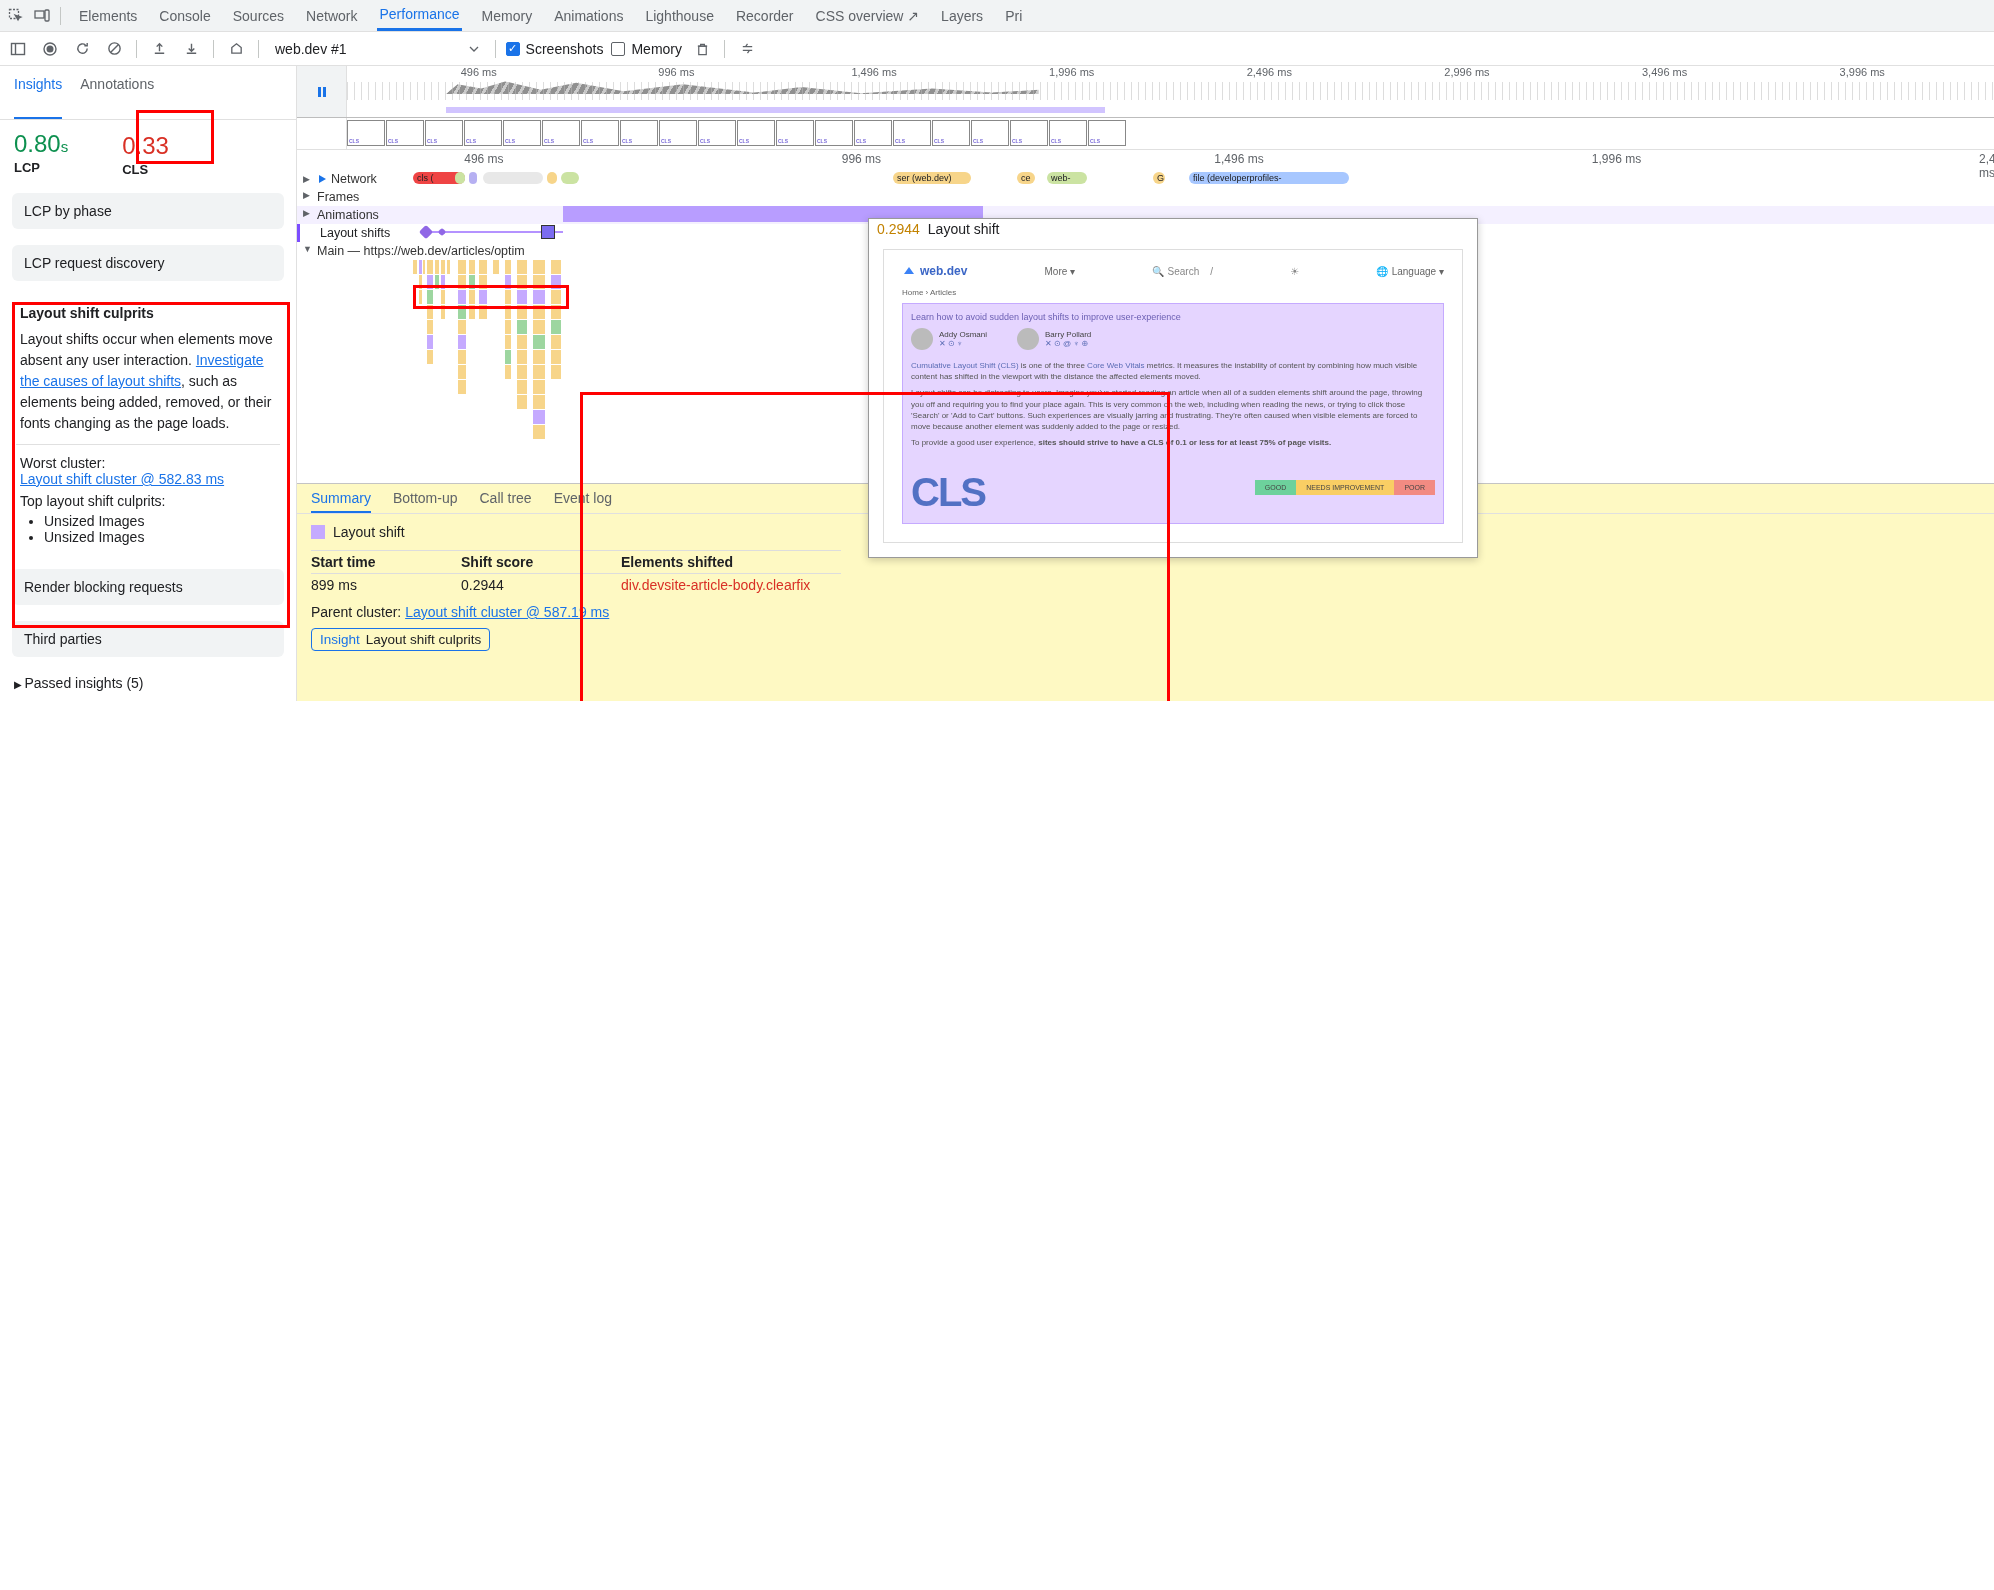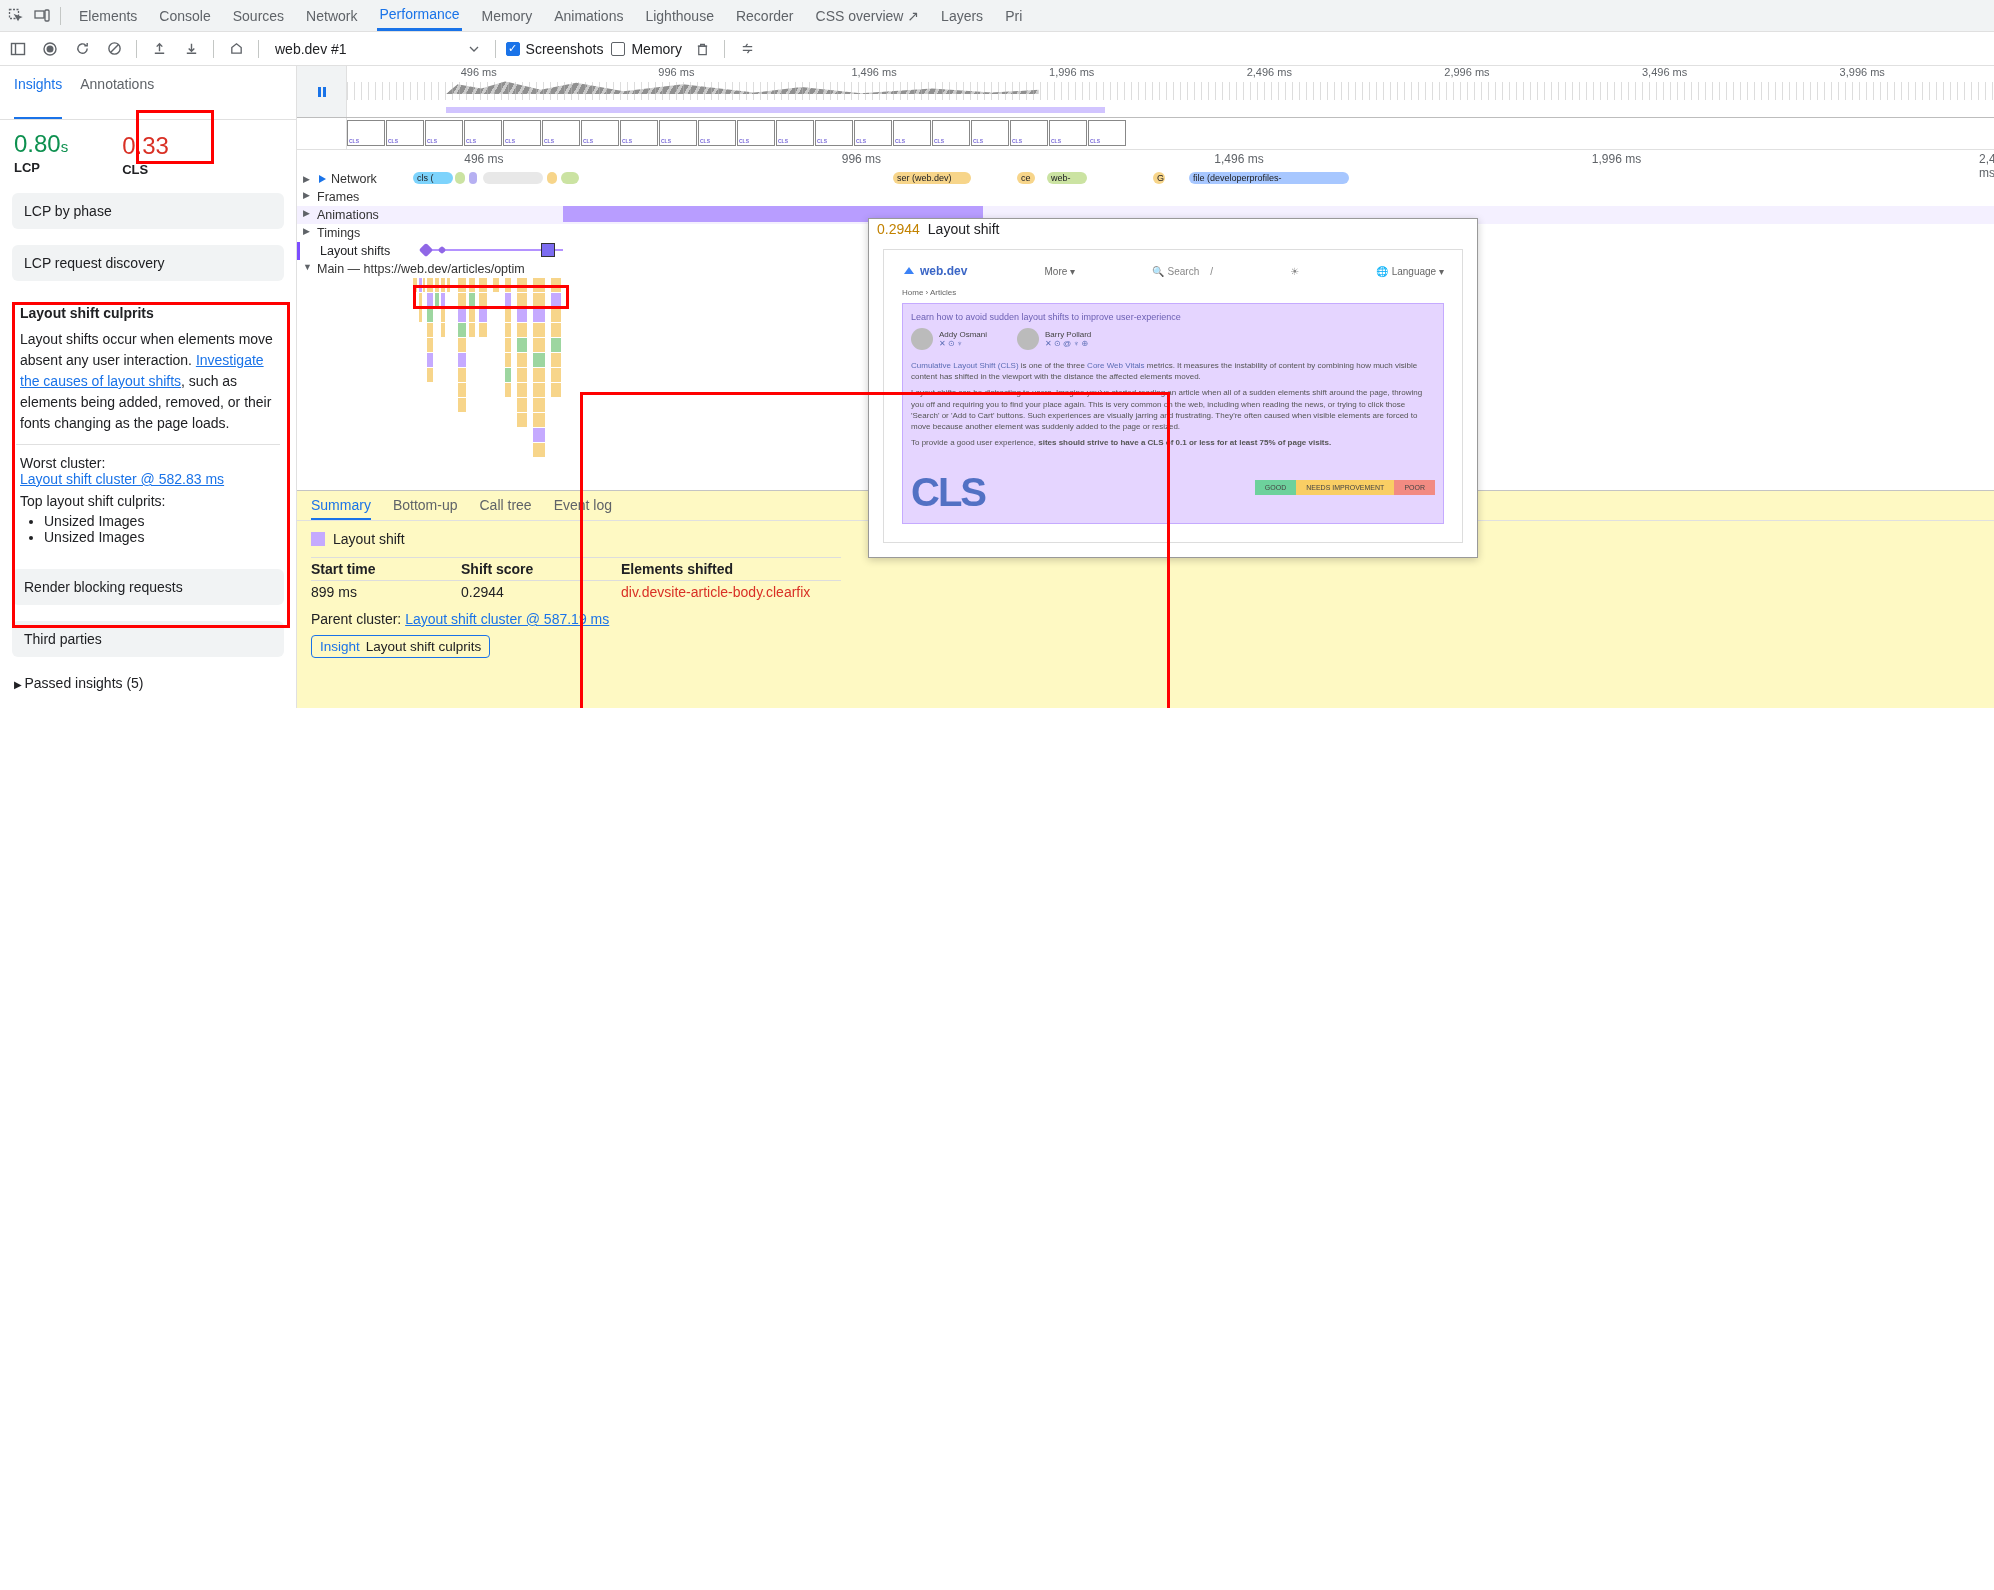--- a/index.html
+++ b/index.html
@@ -359,45 +359,41 @@
 
     <div class="track">
       <div class="track-label exp" style="display:flex;align-items:center;gap:4px;">
         <svg width="10" height="10" viewBox="0 0 10 10">
             <path d="M2 1l7 4-7 4z" fill="#1a73e8"></path>
           </svg>
         <span>Network</span>
       </div>
       <div class="track-body">
         <div class="network-pills">
-          <span class="pill" style="left:0; width:40px; background:#7dd3fc">cls (</span>
+          <span class="pill" style="left:0; width:52px; background:#ef4444">cls (</span>
           <span class="pill" style="left:42px; width:10px; background:#cbe3a2"></span>
           <span class="pill" style="left:56px; width:8px; background:#b6b0f2"></span>
           <span class="pill" style="left:70px; width:60px; background:#e8e8e8"></span>
           <span class="pill" style="left:134px; width:10px; background:#f7d58a"></span>
           <span class="pill" style="left:148px; width:18px; background:#cbe3a2"></span>
           <span class="pill" style="left:480px; width:78px; background:#f7d58a">ser (web.dev)</span>
           <span class="pill" style="left:604px; width:18px; background:#f7d58a">ce</span>
           <span class="pill" style="left:634px; width:40px; background:#cbe3a2">web-</span>
           <span class="pill" style="left:740px; width:12px; background:#f7d58a">G</span>
           <span class="pill" style="left:776px; width:160px; background:#a7c7ff">file (developerprofiles-</span>
         </div>
       </div>
     </div>
     <div class="track">
         <div class="track-label exp">Frames</div>
         <div class="track-body"></div>
       </div>
     <div class="track" style="background:#f4f0ff;">
         <div class="track-label exp">Animations</div>
         <div class="track-body" style="background:linear-gradient(90deg,transparent 0 150px,#b89dff 150px 570px,transparent 570px);height:16px;"></div>
-      </div>
-    <div class="track">
-        <div class="track-label exp">Timings</div>
-        <div class="track-body"></div>
       </div>
 
     <div class="layout-shifts-row">
       <div class="layout-shifts-label">Layout shifts</div>
       <div class="layout-shifts-body">
         <span class="ls-bar" style="left:10px; width:140px;"></span>
         <span class="ls-dot" style="left:8px;"></span>
         <span class="ls-dot" style="left:26px; width:6px; height:6px; top:5px;"></span>
         <span class="ls-selected" style="left:128px;"></span>
       </div>

